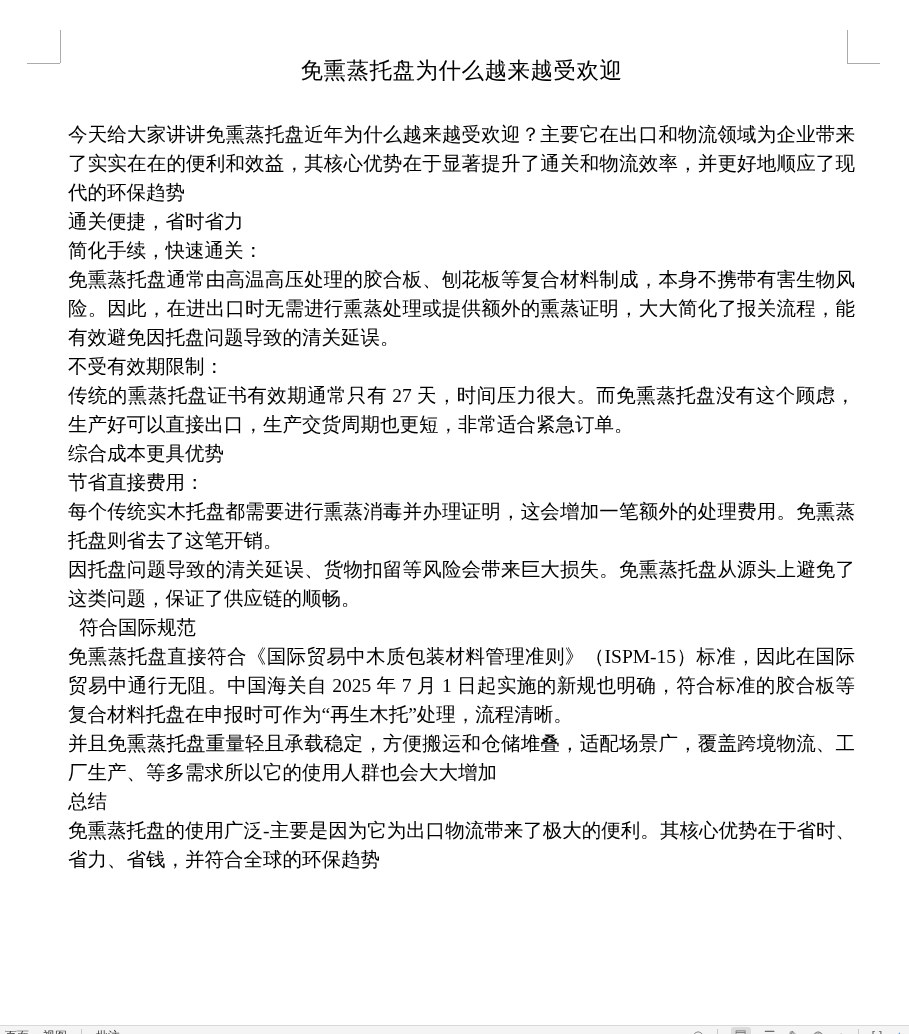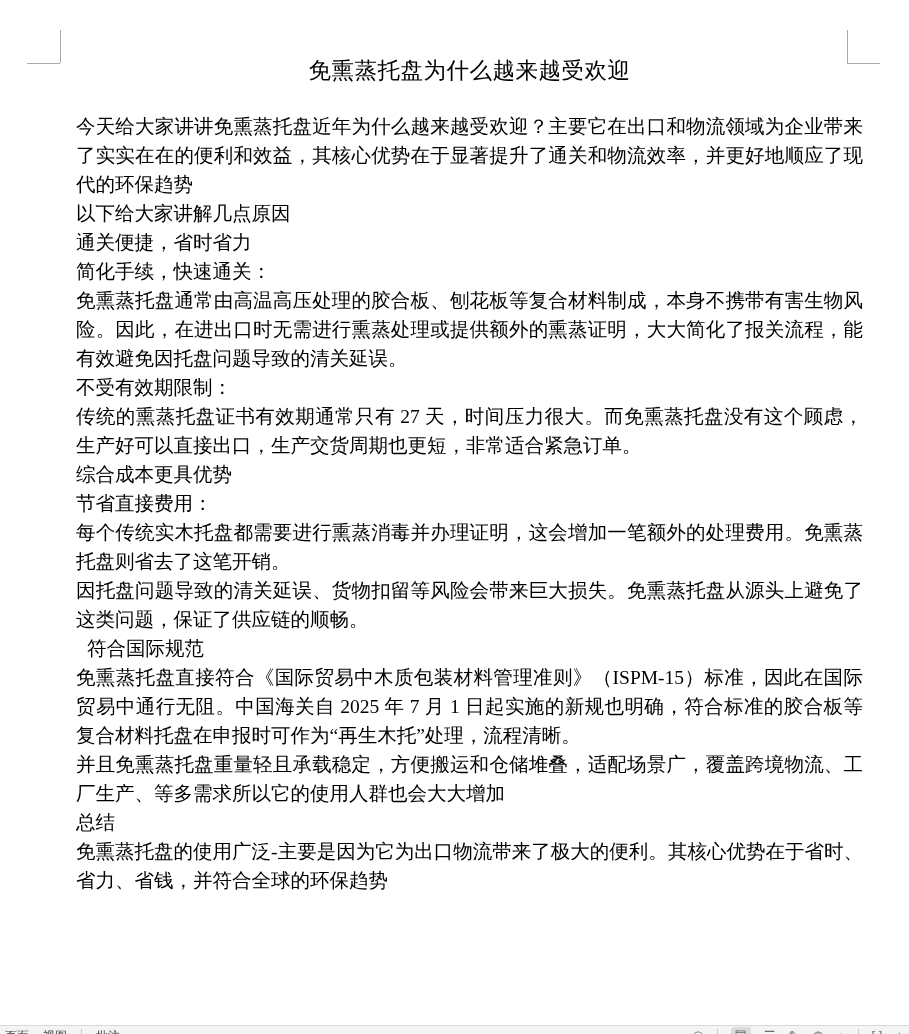--- a/index.html
+++ b/index.html
@@ -7,26 +7,26 @@
     position:relative;width:909px;height:1034px;background:#ffffff;overflow:hidden;
     font-family:"Liberation Serif","DejaVu Serif",serif;color:#000;
   }
   
   .cropmark{position:absolute;background:#ababab;}
   .cm-tl-v{left:60px;top:30px;width:1px;height:33px;}
   .cm-tl-h{left:27px;top:63px;width:33px;height:1px;}
   .cm-tr-v{left:847px;top:30px;width:1px;height:33px;}
   .cm-tr-h{left:847px;top:63px;width:33px;height:1px;}
 
-  .doc{position:absolute;left:76px;top:0;width:787px;}
+  .doc{position:absolute;left:68px;top:0;width:787px;}
   .title{
     margin:54px 0 0;font-size:22.5px;line-height:34px;font-weight:400;
     text-align:center;letter-spacing:0.5px;
   }
-  .body-text{margin-top:24px;}
+  .body-text{margin-top:32px;}
   .para{
     margin:0;font-size:19.5px;line-height:29px;
     text-align:justify;text-align-last:left;
   }
   .para.indent{text-indent:11px;}
 
   
   .statusbar{
     position:absolute;left:0;right:0;bottom:0;height:8px;overflow:hidden;
     background:#f4f4f4;border-top:1px solid #d8d8d8;
@@ -51,21 +51,20 @@
 
   <div class="cropmark cm-tl-v"></div>
   <div class="cropmark cm-tl-h"></div>
   <div class="cropmark cm-tr-v"></div>
   <div class="cropmark cm-tr-h"></div>
 
   <div class="doc">
     <h1 class="title">免熏蒸托盘为什么越来越受欢迎</h1>
     <div class="body-text">
         <p class="para">今天给大家讲讲免熏蒸托盘近年为什么越来越受欢迎？主要它在出口和物流领域为企业带来了实实在在的便利和效益，其核心优势在于显著提升了通关和物流效率，并更好地顺应了现代的环保趋势</p>
-        <p class="para">以下给大家讲解几点原因</p>
         <p class="para">通关便捷，省时省力</p>
         <p class="para">简化手续，快速通关：</p>
         <p class="para">免熏蒸托盘通常由高温高压处理的胶合板、刨花板等复合材料制成，本身不携带有害生物风险。因此，在进出口时无需进行熏蒸处理或提供额外的熏蒸证明，大大简化了报关流程，能有效避免因托盘问题导致的清关延误。</p>
         <p class="para">不受有效期限制：</p>
         <p class="para">传统的熏蒸托盘证书有效期通常只有 27 天，时间压力很大。而免熏蒸托盘没有这个顾虑，生产好可以直接出口，生产交货周期也更短，非常适合紧急订单。</p>
         <p class="para">综合成本更具优势</p>
         <p class="para">节省直接费用：</p>
         <p class="para">每个传统实木托盘都需要进行熏蒸消毒并办理证明，这会增加一笔额外的处理费用。免熏蒸托盘则省去了这笔开销。</p>
         <p class="para">因托盘问题导致的清关延误、货物扣留等风险会带来巨大损失。免熏蒸托盘从源头上避免了这类问题，保证了供应链的顺畅。</p>
         <p class="para indent">符合国际规范</p>

